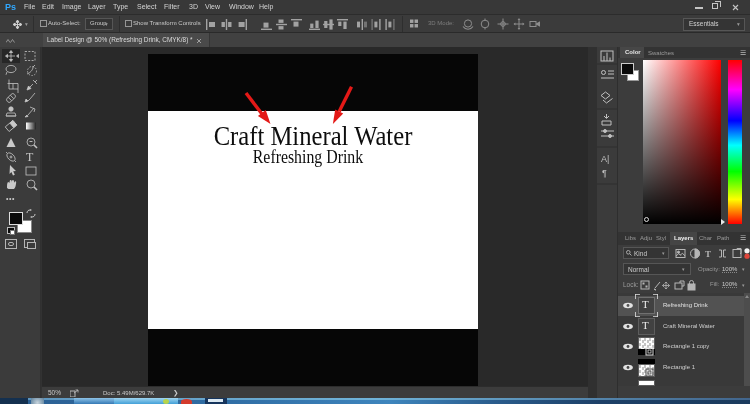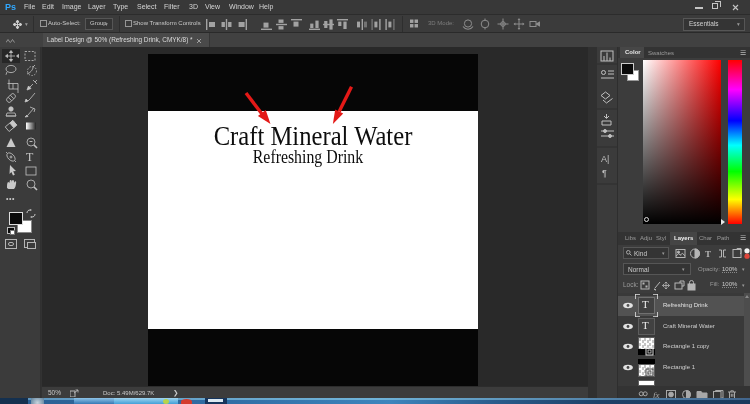--- a/index.html
+++ b/index.html
@@ -447,49 +447,20 @@
           <rect x="1" y="1" width="7" height="7" fill="none" stroke="#444" stroke-width="1"></rect>
           <rect x="3" y="3" width="3" height="3" fill="none" stroke="#444" stroke-width="0.8"></rect>
         </svg>
       <div class="abs" style="left:45px;top:8px;font-size:6px;color:#d0d0d0">Rectangle 1</div>
     </div>
     <div class="abs" style="left:0;top:84px;width:132px;height:9px">
       <div class="abs" style="left:20px;top:3px;width:17px;height:6px;background:#fff;border:1px solid #5d5d5d"></div>
     </div>
   </div>
 
-  <div class="abs" style="left:0;top:154px;width:132px;height:12px;background:#333">
-    <svg width="132" height="12" viewBox="0 0 132 12">
-      <g stroke="#a8a8a8" fill="none" stroke-width="1">
-        <g transform="translate(21,3)">
-            <circle cx="2.2" cy="2.8" r="2"></circle>
-            <circle cx="6.2" cy="2.8" r="2"></circle>
-          </g>
-        <text x="35" y="9.5" font-size="9" font-style="italic" fill="#a8a8a8" stroke="none" font-family="Liberation Serif">fx</text>
-        <g transform="translate(48,2)">
-            <rect x="0.5" y="0.5" width="9" height="8"></rect>
-            <circle cx="5" cy="4.5" r="2.4" fill="#a8a8a8"></circle>
-          </g>
-        <g transform="translate(64,2)">
-            <circle cx="4.5" cy="4.5" r="4"></circle>
-            <path d="M4.5 0.5a4 4 0 0 1 0 8z" fill="#a8a8a8"></path>
-          </g>
-        <g transform="translate(79,2)">
-            <path d="M0 8.5V1.5h4.2l1 1.5H10v5.5z" fill="#a8a8a8"></path>
-          </g>
-        <g transform="translate(95,2)">
-            <rect x="0.5" y="1.5" width="7.5" height="7.5"></rect>
-            <path d="M2.5 1.5v-1h7.5v7.5h-1.5"></path>
-          </g>
-        <g transform="translate(110,2)">
-            <path d="M0 2h8M1.5 2v6.5h5V2M3.3 3.8v3M4.9 3.8v3M2.8 2V0.8h2.6V2"></path>
-          </g>
-      </g>
-    </svg>
-  </div>
 </div>
 
 <div class="abs" style="left:0;top:398px;width:750px;height:6px;background:linear-gradient(to right,#2b5f92 0%,#306da4 30%,#3e85bd 52%,#2a5c8c 66%,#1d4067 80%,#19365487 100%),#1d4067">
   <div class="abs" style="left:0;top:0;width:750px;height:1.5px;background:linear-gradient(to right,#5d94bd,#6fb3d9 50%,#41658c)"></div>
   <div class="abs" style="left:0;top:0;width:28px;height:6px;background:#14304f"></div>
   <div class="abs" style="left:31px;top:0;width:13px;height:6px;background:radial-gradient(circle at 50% 80%,#c8d4dc,#5b7f9b)"></div>
   <div class="abs" style="left:74px;top:0;width:40px;height:6px;background:linear-gradient(to bottom,#8fc4e8,#3579b5)"></div>
   <div class="abs" style="left:114px;top:0;width:64px;height:6px;background:linear-gradient(to bottom,#9fd4ef,#42a0d8)"></div>
   <div class="abs" style="left:163px;top:1px;width:6px;height:5px;background:#b7d44a;border-radius:50%"></div>
   <div class="abs" style="left:181px;top:1px;width:11px;height:5px;background:#d33b2d;border-radius:50% 50% 0 0"></div>

